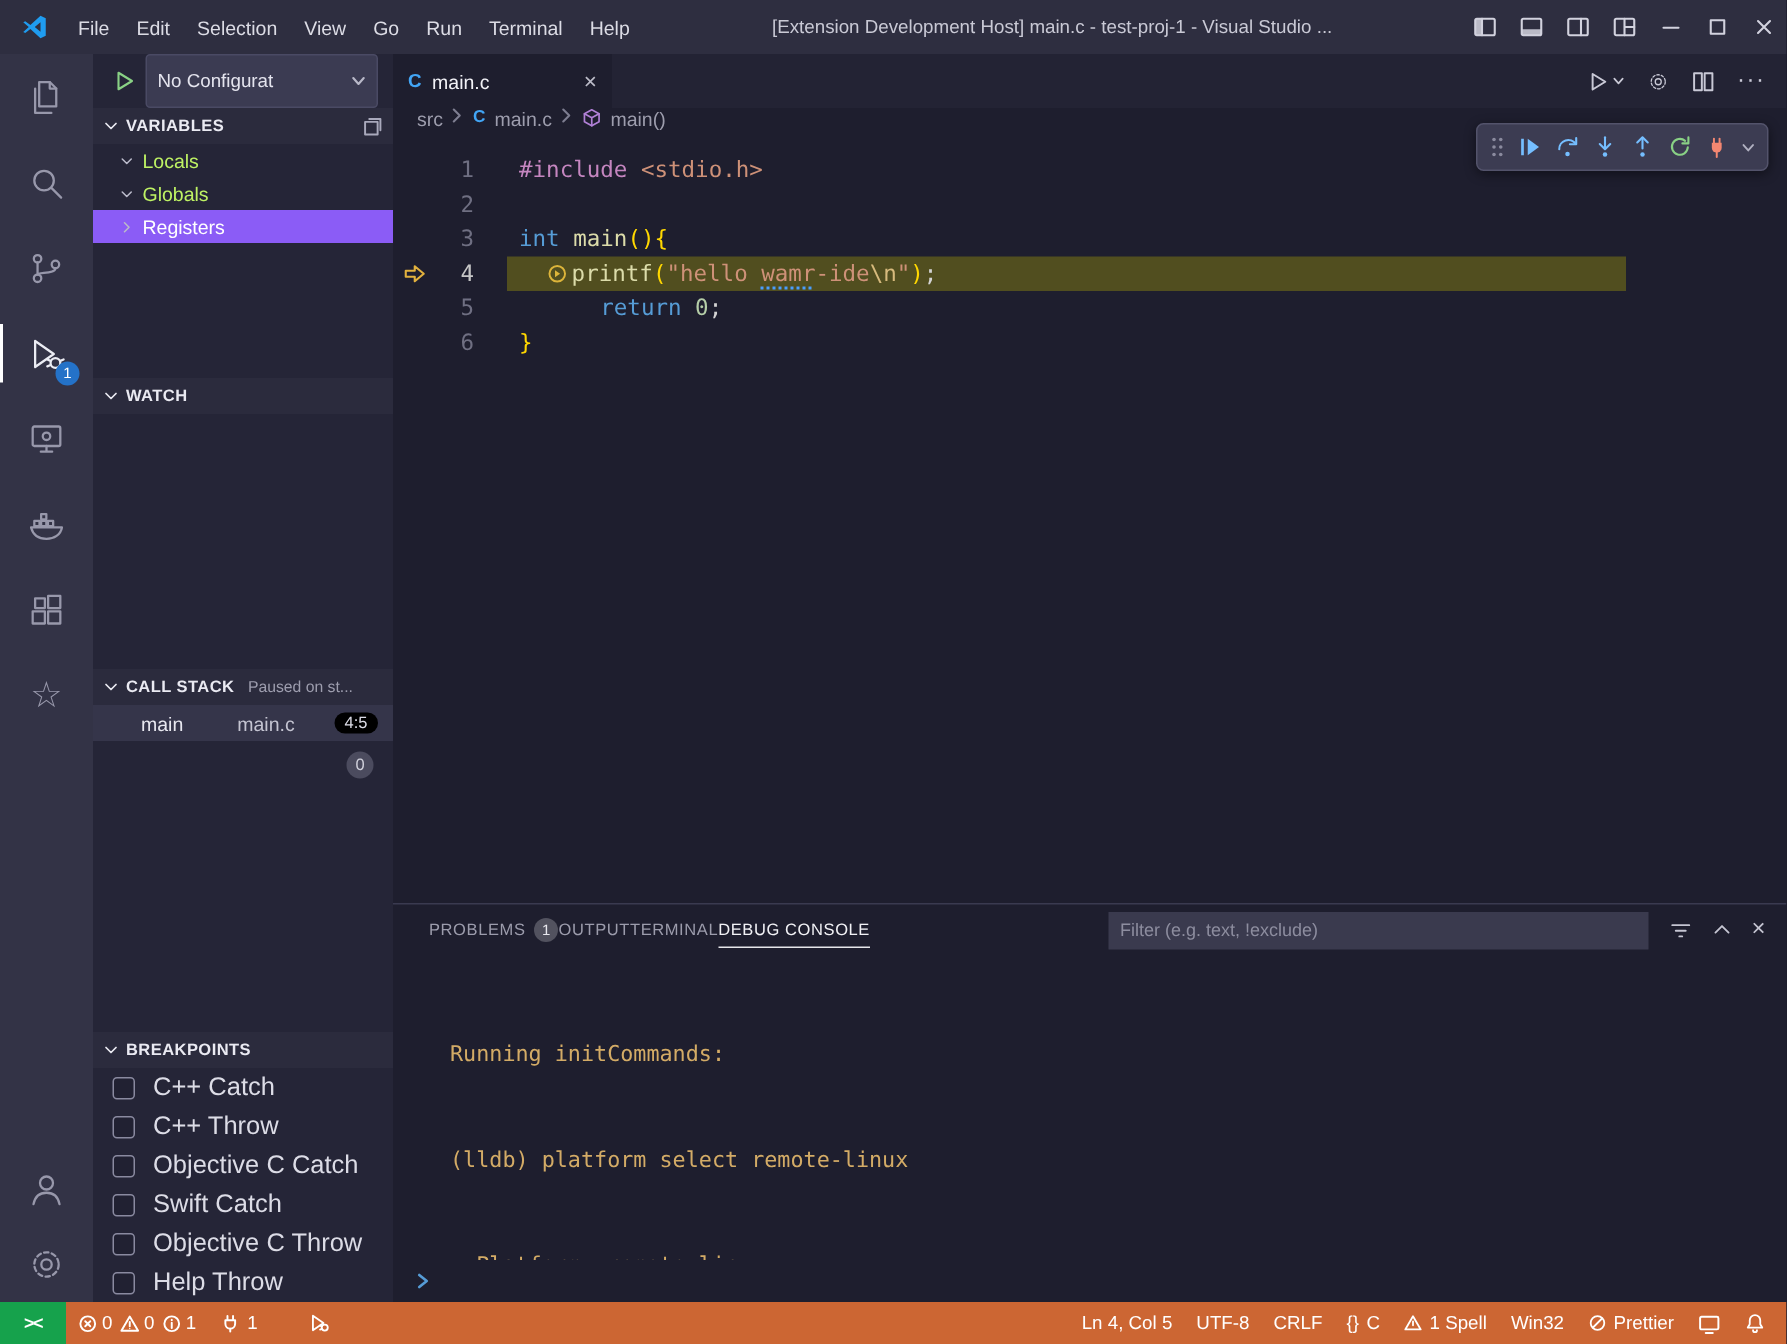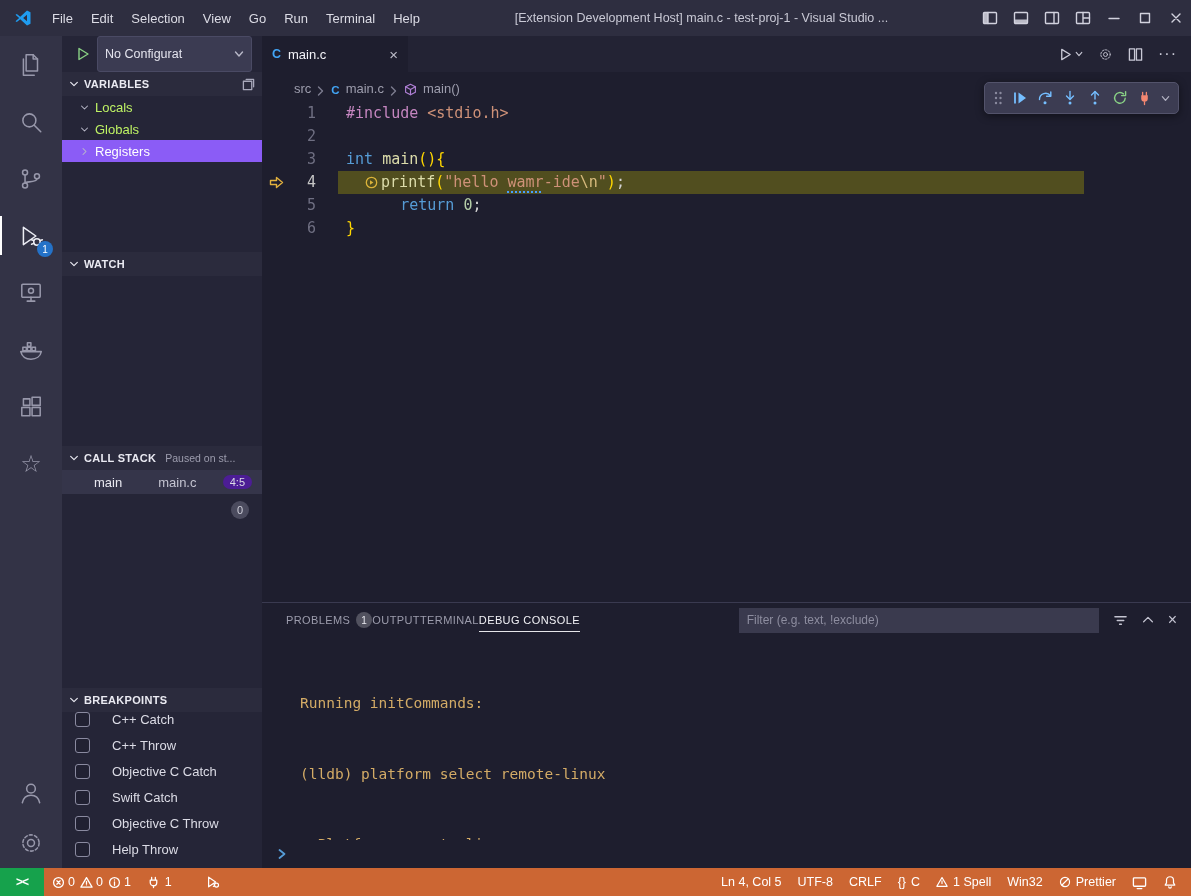--- a/index.html
+++ b/index.html
@@ -41,38 +41,38 @@
   .sec .right{margin-left:auto;color:#a9a9bc}
   .sec .sub{font-weight:400;color:#9d9dae;font-size:10.5px;margin-left:4px;letter-spacing:0;white-space:nowrap;overflow:hidden}
   .tree-row{height:22px;display:flex;align-items:center;gap:4px;padding-left:15px;font-size:13px;color:#bef264;flex:none}
   .tree-row .tw{width:14px;display:flex;justify-content:center;color:#b9b9c9}
   .tree-row.sel{background:#8b5cf6;color:#fff}
   .fill-var{height:90px;flex:none}
   .fill-watch{height:170px;flex:none}
   .cs-frame{height:24px;background:#35354a;display:flex;align-items:center;font-size:13px;color:#e8e8f0;flex:none}
   .cs-name{padding-left:32px}
   .cs-file{margin-left:36px;color:#c4c4d1}
-  .cs-pos{margin-left:auto;margin-right:10px;background:#4c1d95;color:#dcdce6;border-radius:8px;font-size:11px;padding:1px 7px}
+  .cs-pos{margin-left:auto;margin-right:10px;background:#000000;color:#dcdce6;border-radius:8px;font-size:11px;padding:1px 7px}
   .cs-threadrow{height:32px;display:flex;align-items:center;justify-content:flex-end;padding-right:13px;flex:none}
   .circ-badge{width:18px;height:18px;border-radius:50%;background:#4b4b5e;color:#cfcfda;font-size:11px;
     display:flex;align-items:center;justify-content:center}
   .fill-cs{flex:1}
-  .bp-row{height:26px;display:flex;align-items:flex-start;gap:22px;padding-left:13px;font-size:13px;color:#dcdce6;flex:none}
+  .bp-row{height:26px;display:flex;align-items:center;gap:12px;padding-left:13px;font-size:17px;color:#dcdce6;flex:none}
   .cb{width:15px;height:15px;border:1px solid #8a8aa0;border-radius:3px;background:rgba(30,30,46,.5);flex:none}
 
   
   .editor-region{flex:1;display:flex;flex-direction:column;min-width:0;background:#1e1e2e;position:relative}
   .tabbar{height:36px;background:#232334;display:flex;flex:none}
   .tab{width:146px;background:#1e1e2e;display:flex;align-items:center;gap:7px;padding:0 10px;font-size:13px;color:#f2f2f7}
   .tab-c{color:#42a5f5;font-weight:700;font-size:12.5px}
   .tab-close{margin-left:auto;color:#bcbcc8;font-size:15px}
   .ed-acts{margin-left:auto;display:flex;align-items:center;gap:15px;padding-right:14px;color:#c9c9d6}
   .runwrap{display:flex;align-items:center;gap:2px}
   .ellip{font-size:16px;letter-spacing:1px;color:#c9c9d6}
-  .breadcrumbs{height:24px;display:flex;align-items:flex-end;gap:6px;padding-left:32px;font-size:13px;color:#9d9dad;flex:none}
+  .breadcrumbs{height:24px;display:flex;align-items:flex-start;gap:6px;padding-left:16px;font-size:13px;color:#9d9dad;flex:none}
   .bc-c{color:#42a5f5;font-weight:700;font-size:11.5px}
   .bc-chev{color:#7d7d90}
 
   
   .code-area{flex:1;min-height:0;padding-top:6px;font-family:"DejaVu Sans Mono",monospace;font-size:15px;line-height:23px;position:relative}
   .cl{height:23px;display:flex;position:relative}
   .gm{width:26px;flex:none;position:relative}
   .gm .frame-arrow{position:absolute;left:7px;top:5px}
   .ln{width:28px;flex:none;text-align:right;color:#6f6f82}
   .cl.current .ln{color:#c6c6c6}

